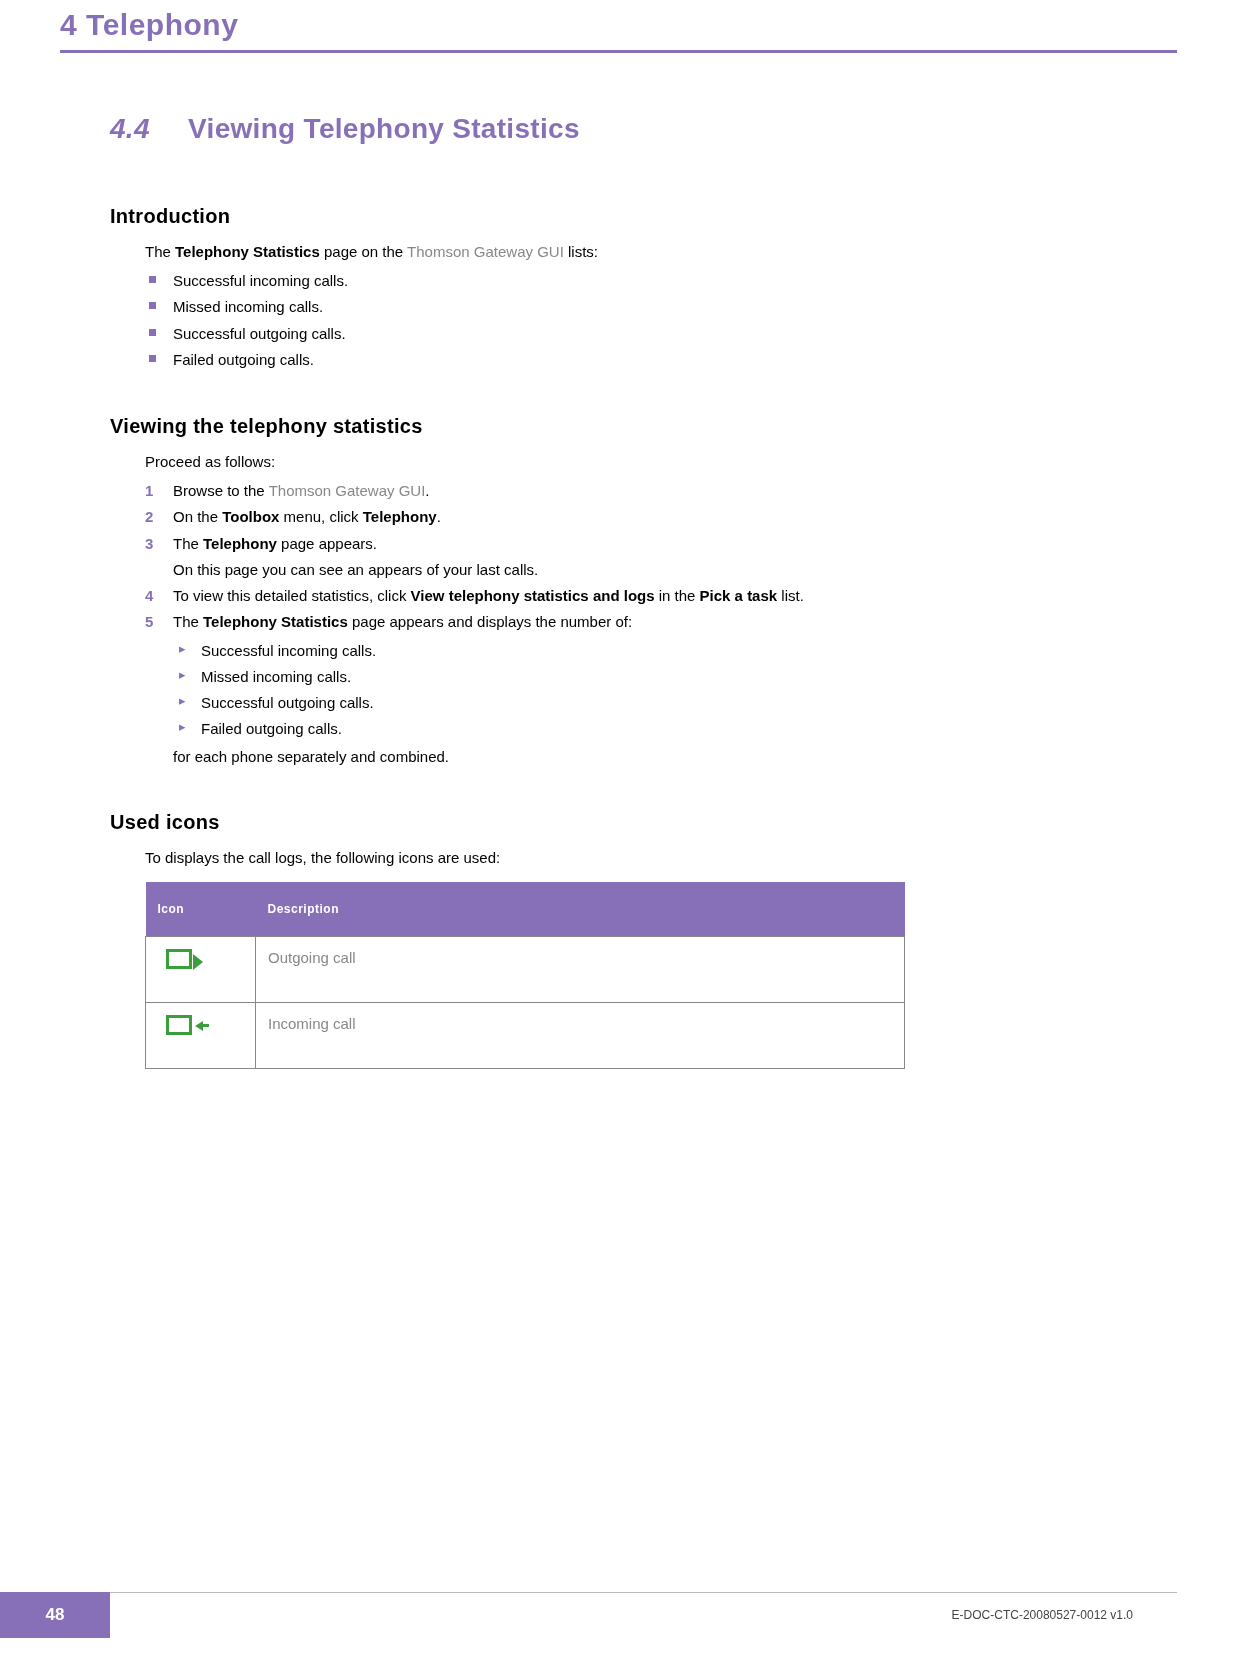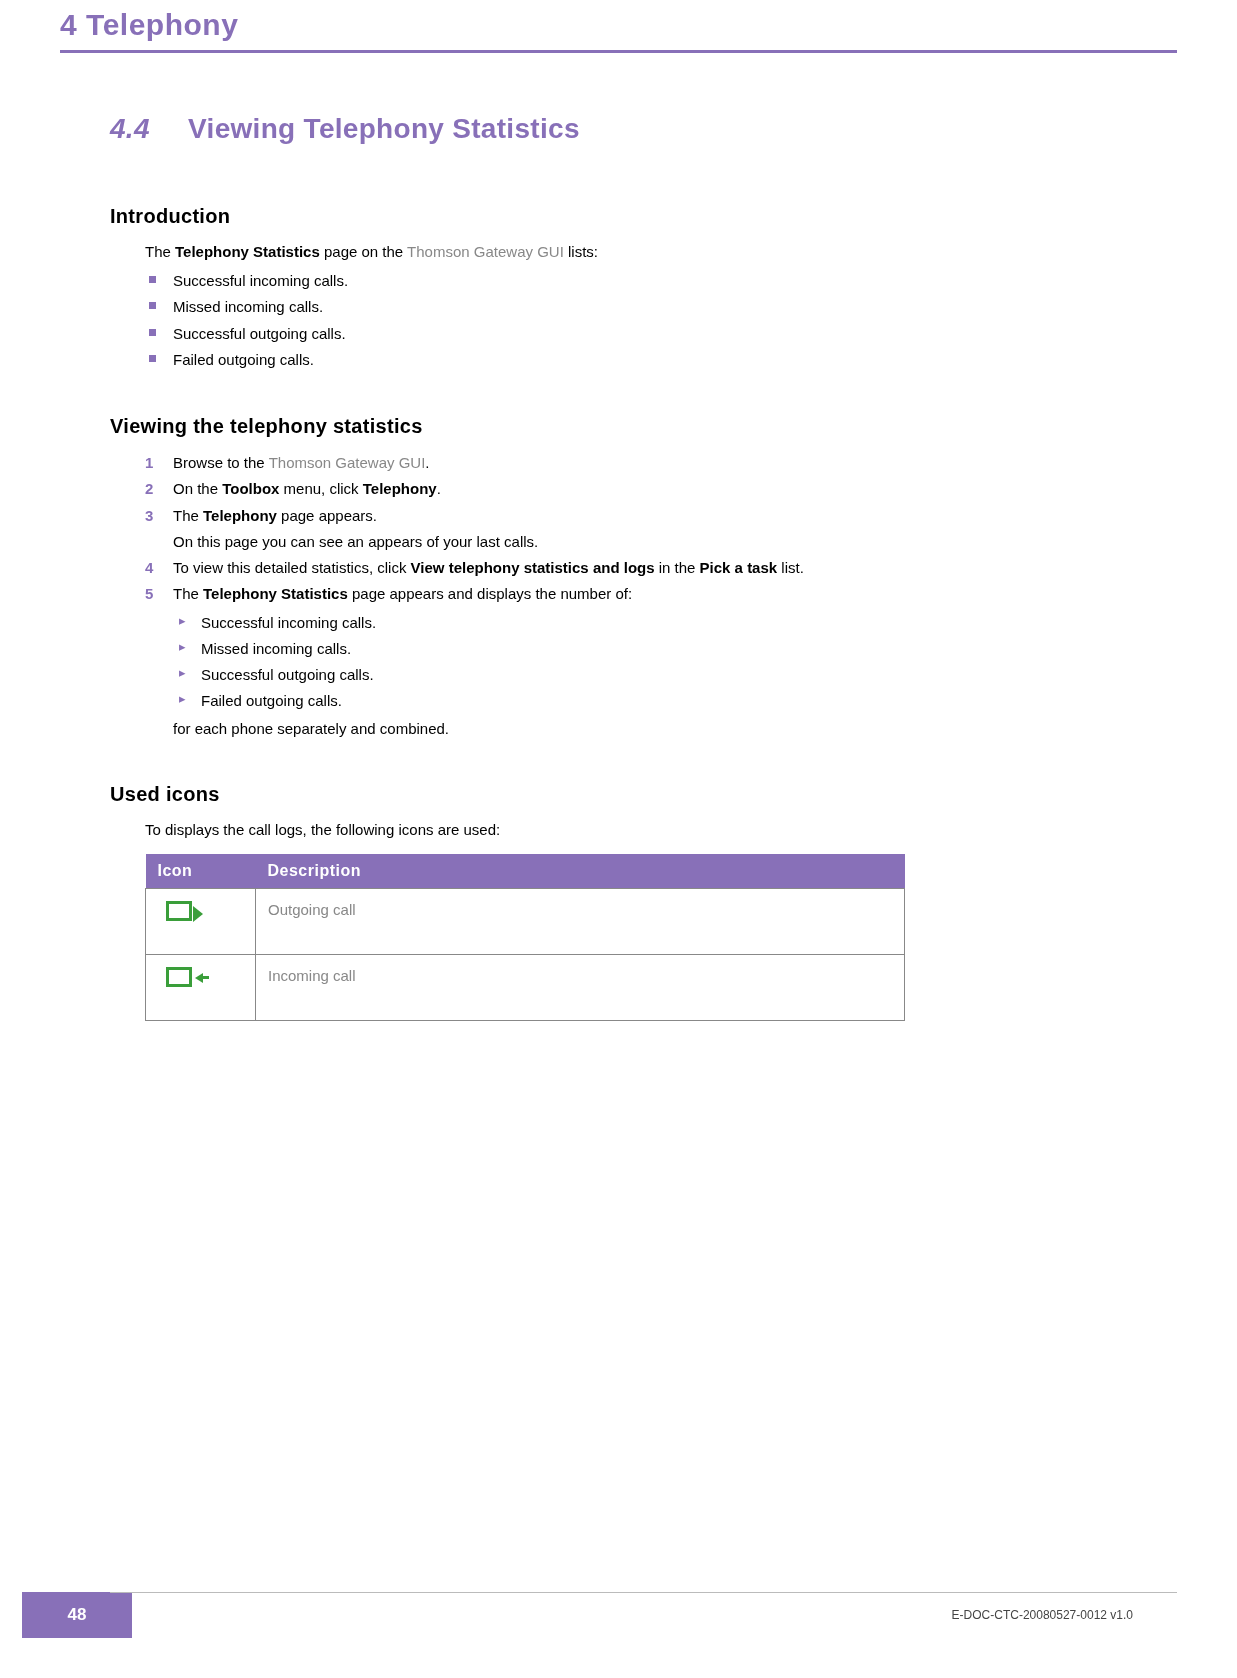--- a/index.html
+++ b/index.html
@@ -140,23 +140,23 @@
     .icons-table {
       border-collapse: collapse;
       margin-left: 35px;
       margin-top: 12px;
       width: 760px;
     }
     .icons-table th {
       background: #8870b8;
       color: white;
       text-align: left;
-      padding: 8px 12px;
-      font-weight: bold;
-      font-size: 16px;
+      padding: 20px 12px;
+      font-weight: bold;
+      font-size: 12px;
       font-family: "Arial Narrow", Arial, sans-serif;
       letter-spacing: 0.5px;
     }
     .icons-table th:first-child {
       width: 110px;
     }
     .icons-table td {
       border: 1px solid #888;
       padding: 12px 12px 30px 12px;
       font-size: 15px;
@@ -203,21 +203,20 @@
       border-left: 10px solid #3a9e3a;
     }
     .footer {
       position: absolute;
       bottom: 40px;
       left: 0;
       right: 0;
       height: 46px;
       display: flex;
       align-items: center;
-      padding-left: 22px;
     }
     .page-num-box {
       background: #8870b8;
       color: white;
       font-weight: bold;
       width: 110px;
       height: 46px;
       display: flex;
       align-items: center;
       justify-content: center;
@@ -273,20 +272,21 @@
     <ul class="bullet-list">
       <li>Successful incoming calls.</li>
       <li>Missed incoming calls.</li>
       <li>Successful outgoing calls.</li>
       <li>Failed outgoing calls.</li>
     </ul>
   </div>
 
   <div class="section-block">
     <div class="subheading">Viewing the telephony statistics</div>
+    <div class="body-text">Proceed as follows:</div>
     <ol class="num-list">
       <li>
         <span>Browse to the </span><span class="muted">Thomson Gateway GUI</span><span>.</span>
       </li>
       <li>
         <span>On the </span><span class="bold">Toolbox</span><span> menu, click </span><span class="bold">Telephony</span><span>.</span>
       </li>
       <li>
         <span>The </span><span class="bold">Telephony</span><span> page appears.</span><br>
         <span>On this page you can see an appears of your last calls.</span>

